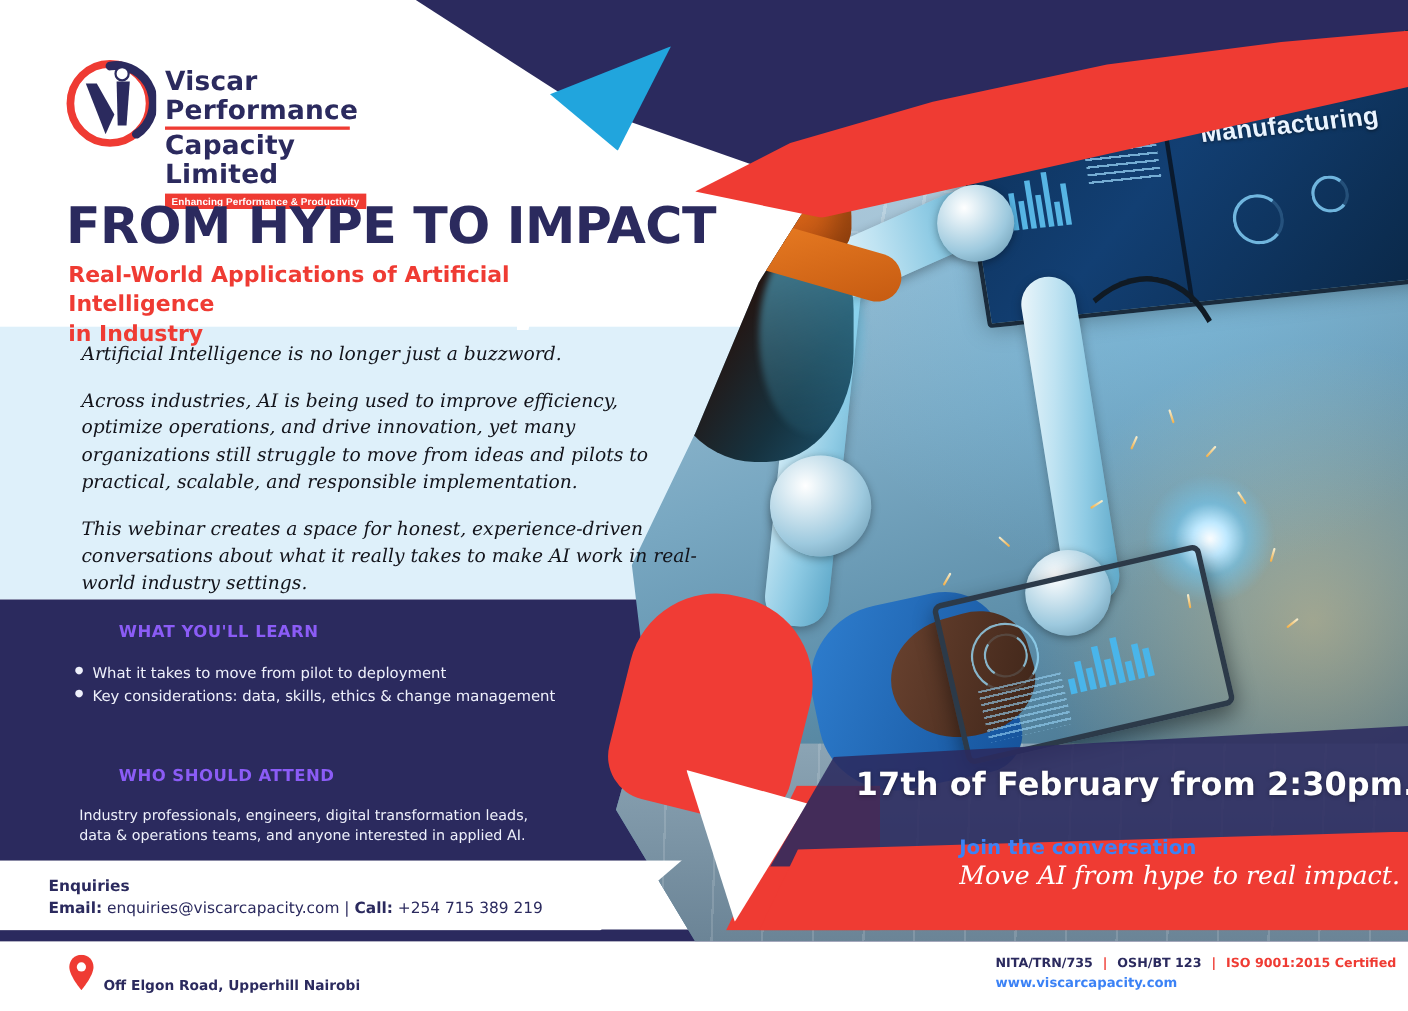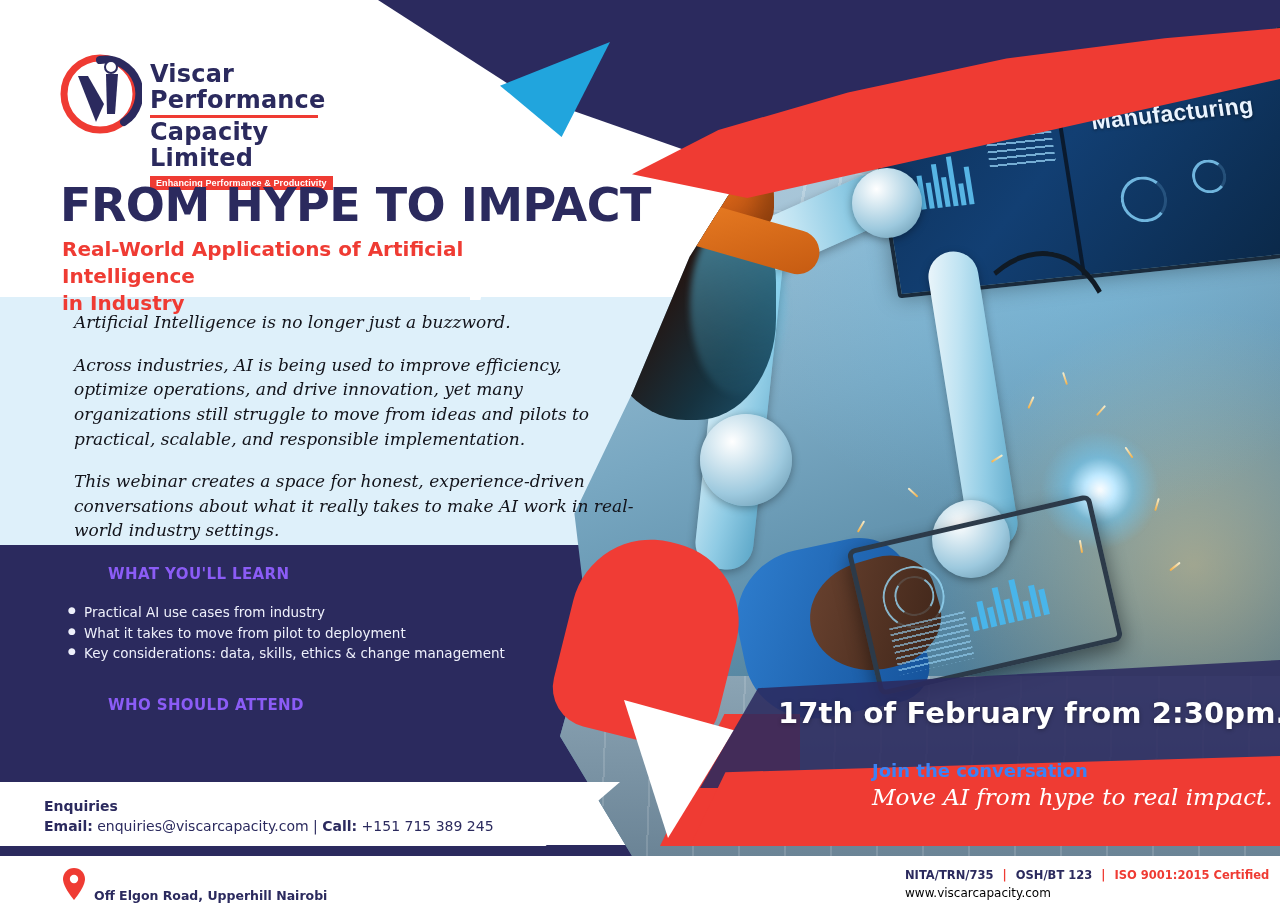--- a/index.html
+++ b/index.html
@@ -382,21 +382,21 @@
     position:absolute; top:868px; left:905px;
     font-family:"DejaVu Sans", sans-serif;
     font-size:11.5px; font-weight:700; color:#2b2a5e;
     white-space:nowrap;
   }
   .certs .sep { color:#ef3b33; margin:0 5px; font-weight:700; }
   .certs .iso { color:#ef3b33; }
   .website {
     position:absolute; top:886px; left:905px;
     font-family:"DejaVu Sans", sans-serif;
-    font-size:12px; font-weight:400; color:#000000;
+    font-size:12px; font-weight:700; color:#3b82f6;
   }
 </style>
 </head>
 <body>
 
 <div id="poster">
 
   <div class="band band-white-top"></div>
   <div class="band band-lightblue"></div>
   <div class="band band-navy"></div>
@@ -518,38 +518,38 @@
   </div>
 
   <div class="intro">
     <p>Artificial Intelligence is no longer just a buzzword.</p>
     <p>Across industries, AI is being used to improve efficiency, optimize operations, and drive innovation, yet many organizations still struggle to move from ideas and pilots to practical, scalable, and responsible implementation.</p>
     <p>This webinar creates a space for honest, experience-driven conversations about what it really takes to make AI work in real-world industry settings.</p>
   </div>
 
   <div class="sec-heading learn-heading">WHAT YOU'LL LEARN</div>
   <ul class="bullets">
-    <li>Practical AI use cases from industry</li>
     <li>What it takes to move from pilot to deployment</li>
     <li>Key considerations: data, skills, ethics &amp; change management</li>
   </ul>
 
   <div class="sec-heading attend-heading">WHO SHOULD ATTEND</div>
+  <div class="attend-body">Industry professionals, engineers, digital transformation leads, data &amp; operations teams, and anyone interested in applied AI.</div>
 
   <div class="date-banner">17th of February from 2:30pm.</div>
   <div class="cta-title">Join the conversation</div>
   <div class="cta-sub">Move AI from hype to real impact.</div>
 
   <div class="enq-title">Enquiries</div>
   <div class="enq-line">
     <b>Email:</b>
     <span>enquiries@viscarcapacity.com</span>
     <span>|</span>
     <b>Call:</b>
-    <span>+151 715 389 245</span>
+    <span>+254 715 389 219</span>
   </div>
 
   <svg class="pin" viewBox="0 0 24 32">
     <path d="M12 0C5.9 0 1 4.9 1 11c0 8.2 11 21 11 21s11-12.8 11-21c0-6.1-4.9-11-11-11z" fill="#ef3b33"></path>
     <circle cx="12" cy="11" r="4.2" fill="#ffffff"></circle>
   </svg>
   <div class="addr">
     <br>
     <span>Off Elgon Road, Upperhill Nairobi</span>
   </div>

